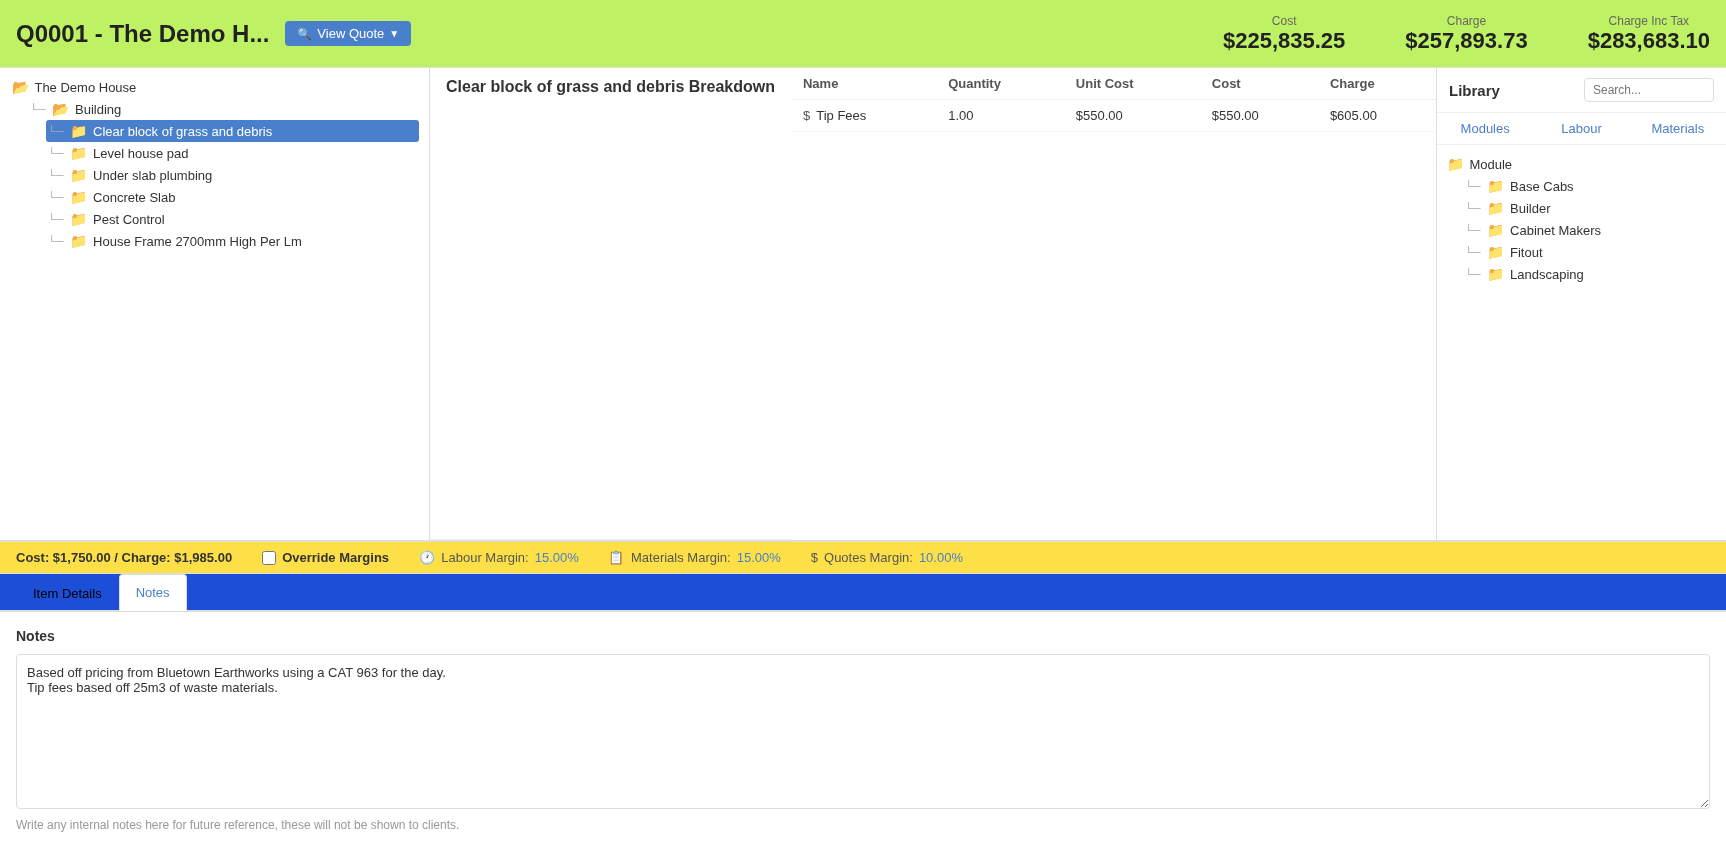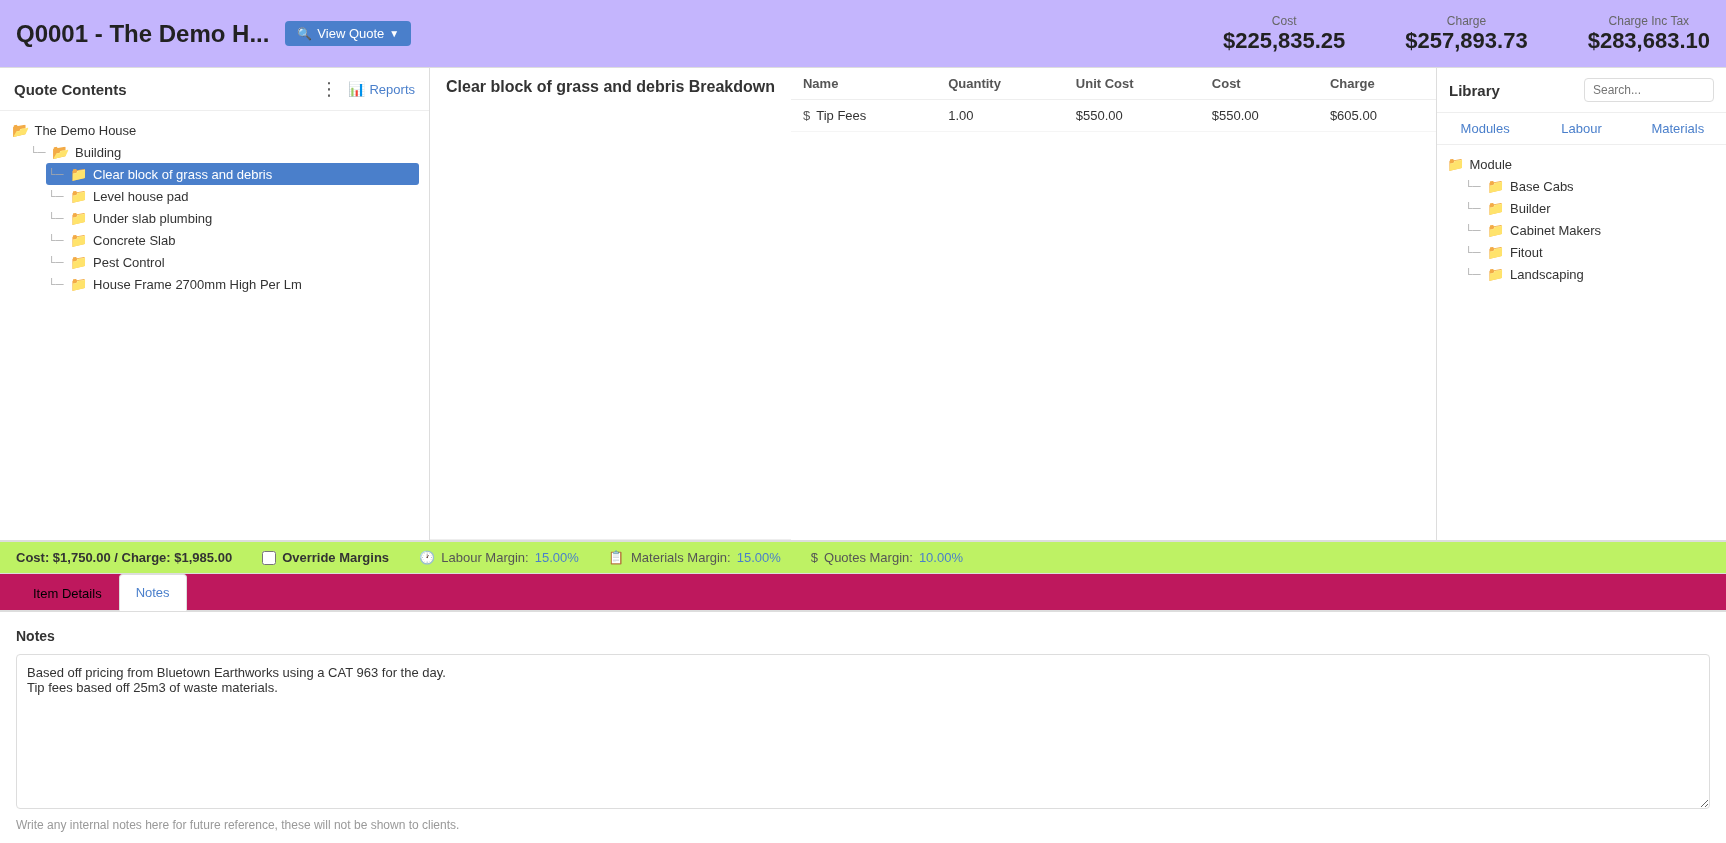--- a/index.html
+++ b/index.html
@@ -1,20 +1,20 @@
 <!DOCTYPE html>
 <html><head>
   <meta charset="utf-8">
   <style>
     * { box-sizing: border-box; margin: 0; padding: 0; }
     body { font-family: -apple-system, BlinkMacSystemFont, 'Segoe UI', sans-serif; font-size: 13px; background: #f0f0f0; color: #333; }
 
     
     .top-header {
-      background: #c4b5fd;
+      background: #bef264;
       border-bottom: 1px solid #ddd;
       padding: 10px 16px;
       display: flex;
       align-items: center;
       gap: 16px;
       min-height: 68px;
     }
     .quote-title {
       font-size: 24px;
       font-weight: 600;
@@ -169,40 +169,40 @@
       cursor: pointer;
       color: #4a7fcb;
       font-size: 13px;
     }
     .library-tree { padding: 8px 10px; overflow-y: auto; flex: 1; }
     .lib-tree-item { display: flex; align-items: center; gap: 5px; padding: 3px 0; cursor: pointer; }
     .lib-indent-1 { margin-left: 18px; }
 
     
     .status-bar {
-      background: #bef264;
+      background: #fde047;
       border-top: 1px solid #ddd;
       border-bottom: 1px solid #ddd;
       padding: 8px 16px;
       display: flex;
       align-items: center;
       gap: 30px;
       font-size: 13px;
     }
     .status-cost { color: #333; }
     .status-cost span { font-weight: 600; }
     .override-check { display: flex; align-items: center; gap: 6px; cursor: pointer; }
     .override-check input { width: 14px; height: 14px; }
     .override-label { font-weight: 600; }
     .margin-item { display: flex; align-items: center; gap: 6px; color: #555; }
     .margin-value { color: #4a7fcb; }
 
     
     .tabs-section {
-      background: #be185d;
+      background: #1d4ed8;
       border-bottom: 1px solid #ddd;
     }
     .tabs-row {
       display: flex;
       border-bottom: 1px solid #ddd;
       padding: 0 16px;
     }
     .tab-btn {
       padding: 10px 16px;
       cursor: pointer;
@@ -293,30 +293,20 @@
     <div class="stat-block">
       <div class="stat-label">Charge Inc Tax</div>
       <div class="stat-value">$283,683.10</div>
     </div>
   </div>
 </div>
 
 <div class="main-layout">
 
   <div class="sidebar">
-    <div class="sidebar-header">
-      <span class="sidebar-title">Quote Contents</span>
-      <div class="sidebar-actions">
-        <span class="dots-icon">⋮</span>
-        <button class="reports-btn">
-          <span class="bar-chart-icon">📊</span>
-          <span>Reports</span>
-        </button>
-      </div>
-    </div>
     <div class="tree-area">
 
       <div id="tree-container">
           <div class="tree-item tree-indent-0">
             <span class="folder-icon">📂</span>
             <span>The Demo House</span>
           </div>
           <div class="tree-item tree-indent-1">
             <span class="tree-connector">└─</span>
             <span class="folder-icon">📂</span>

